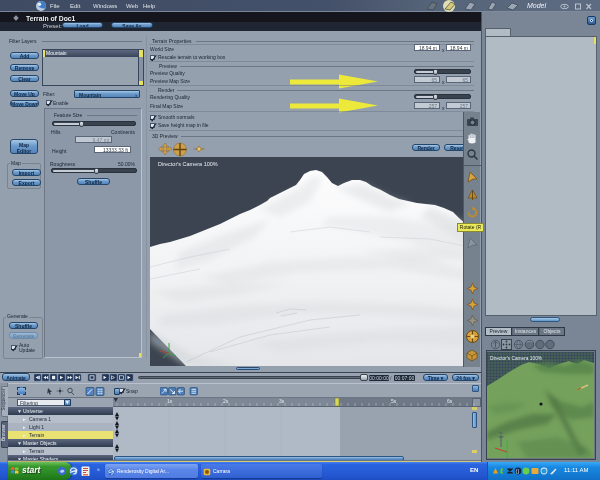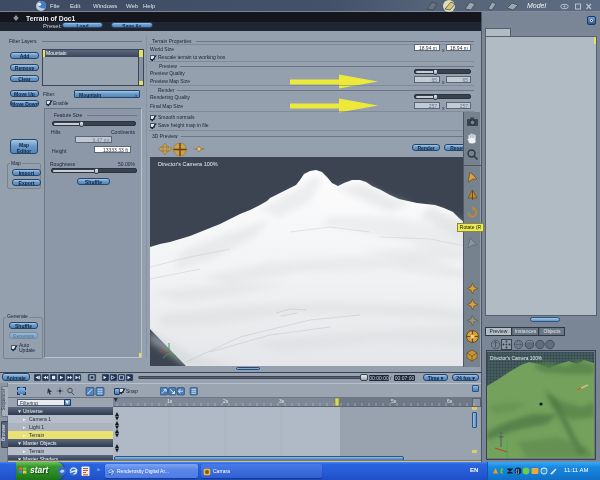--- a/index.html
+++ b/index.html
@@ -491,21 +491,21 @@
   </g>
  </svg>
  <span class="abs" style="left:114px;top:84px;width:290px;height:5px;background:linear-gradient(#9cc2e4,#5b90c8 60%,#4a7fb5);border:1px solid #2c5580;border-radius:2px;"></span>
  <span class="abs" style="left:472px;top:40px;width:5px;height:16px;background:linear-gradient(90deg,#9cc2e4,#5b90c8);border:1px solid #2c5580;border-radius:1px;"></span>
  <span class="abs" style="left:472px;top:35px;width:5px;height:3px;background:#d8cf6a;"></span>
  <span class="abs" style="left:472px;top:78px;width:5px;height:3px;background:#d8cf6a;"></span>
  <div class="abs" style="left:8px;top:87.5px;width:473px;height:2.5px;background:#d2c87c;border-top:1px solid #6c7685;"></div>
  <span class="abs" style="left:472px;top:13px;width:7px;height:7px;background:linear-gradient(#8fb8e0,#4a7cb8);border:1px solid #2c5580;border-radius:1px;"></span>
 </div>
 <div class="abs" id="taskbar">
- <div class="abs" style="left:16px;top:0;width:48px;height:18px;background:linear-gradient(#6cc25c 0%,#37972e 25%,#2c8a24 60%,#1d7517 100%);border-radius:0 8px 8px 0;box-shadow:1px 0 2px rgba(0,0,0,.4);">
+ <div class="abs" style="left:8px;top:0;width:64px;height:18px;background:linear-gradient(#6cc25c 0%,#37972e 25%,#2c8a24 60%,#1d7517 100%);border-radius:0 8px 8px 0;box-shadow:1px 0 2px rgba(0,0,0,.4);">
   <svg class="abs" style="left:2px;top:3px;" width="11" height="11" viewBox="0 0 13 13">
    <path d="M1 3.4 C2.2 2.2 3.4 2.2 5.1 3.1 L5.1 6.2 C3.4 5.3 2.2 5.3 1 6.2 Z" fill="#f25a3c"></path>
    <path d="M5.9 3.3 C7 2.4 8.3 2.4 9.9 3.3 L9.9 6.4 C8.3 5.5 7 5.5 5.9 6.4 Z" fill="#7dc832"></path>
    <path d="M1 7 C2.2 6.1 3.4 6.1 5.1 7 L5.1 10.1 C3.4 9.2 2.2 9.2 1 10.1 Z" fill="#3a8ae8"></path>
    <path d="M5.9 7.2 C7 6.3 8.3 6.3 9.9 7.2 L9.9 10.3 C8.3 9.4 7 9.4 5.9 10.3 Z" fill="#f8c838"></path>
   </svg>
   <span class="abs" style="left:14px;top:2.5px;font-size:8.5px;font-weight:bold;font-style:italic;color:#fff;text-shadow:1px 1px 1px rgba(0,0,0,.5);">start</span>
  </div>
  <svg class="abs" style="left:57px;top:4px;" width="48" height="11" viewBox="0 0 48 11">
   <circle cx="5" cy="5" r="4.2" fill="#3a6ad0"></circle>

